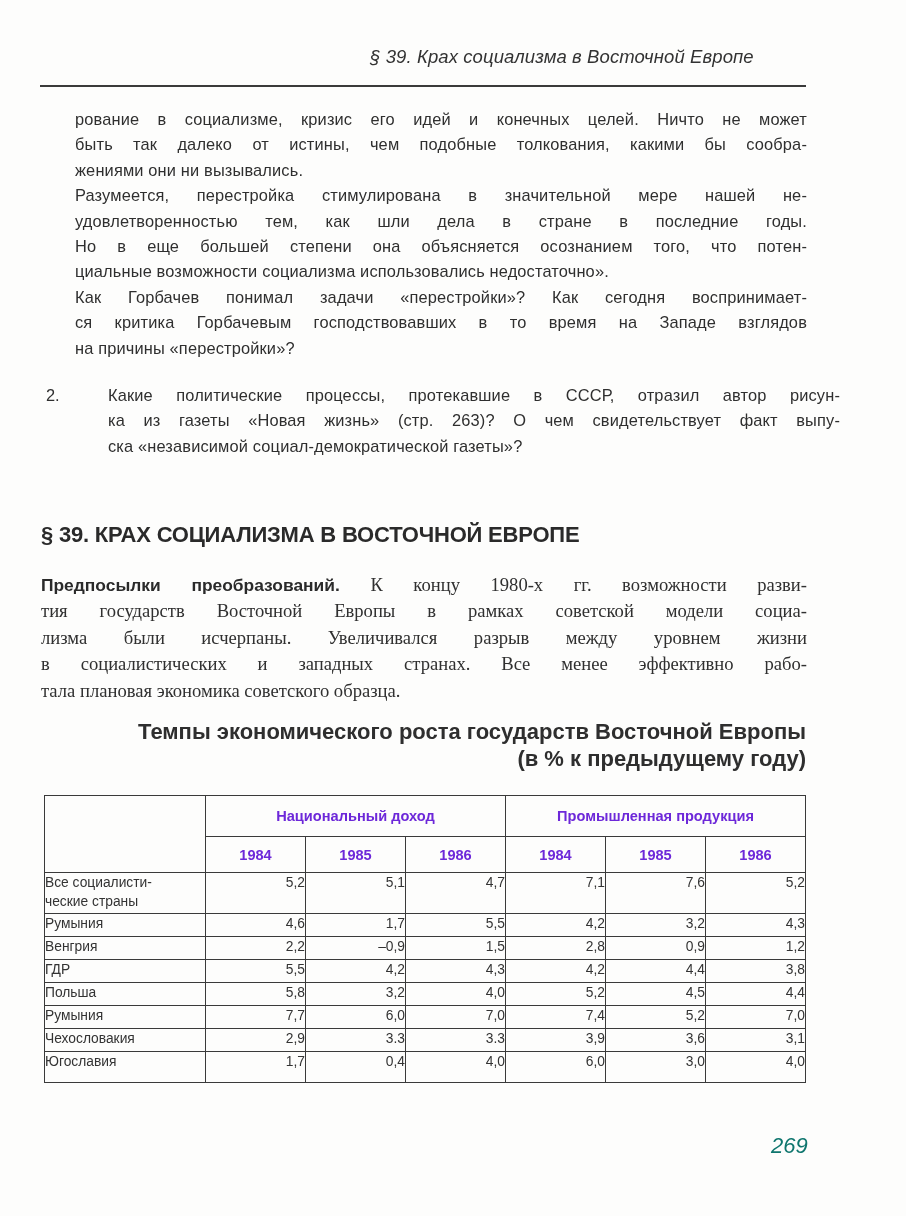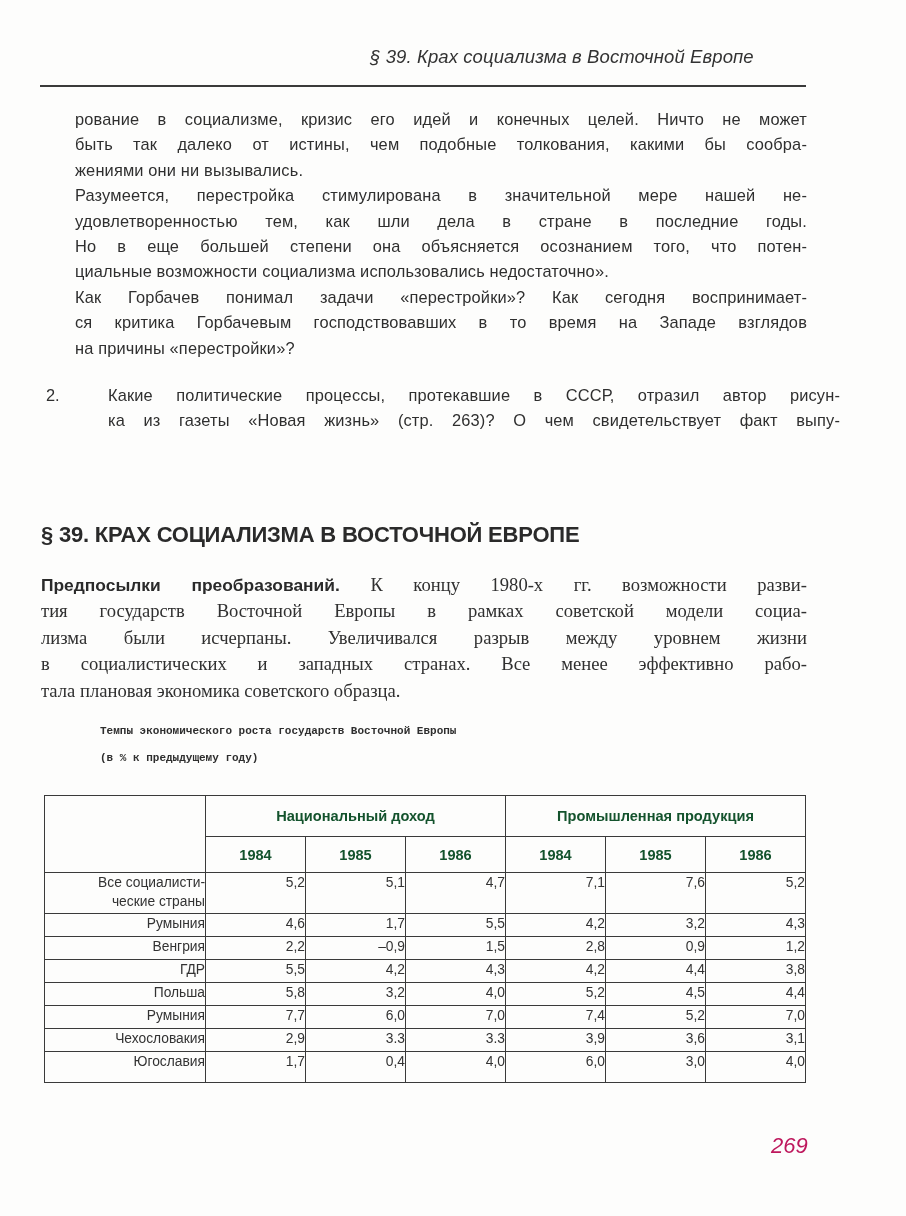--- a/index.html
+++ b/index.html
@@ -39,48 +39,48 @@
   .serif-block {
     position: absolute; left: 41px; top: 572px; width: 766px;
     font-family: "Liberation Serif", serif;
     font-size: 18.6px; line-height: 26.4px; color: #303030;
   }
   .serif-block .bold-lead {
     font-family: "Liberation Sans", sans-serif; font-weight: bold; font-size: 17.4px; color:#2a2a2a;
   }
   .table-title {
     position: absolute; left: 100px; top: 718px; width: 706px;
-    text-align: left;
-    font-family: Liberation Mono, monospace; font-weight: bold;
-    font-size: 11px; line-height: 27px; color: #2e2e2e;
+    text-align: right;
+    font-family: Liberation Sans, sans-serif; font-weight: bold;
+    font-size: 22px; line-height: 27px; color: #2e2e2e;
   }
   table.data {
     position: absolute; left: 44px; top: 795px;
     border-collapse: collapse;
     font-family: "Liberation Sans", sans-serif;
     font-size: 13.8px; color: #333;
   }
   table.data td, table.data th {
     border: 1.6px solid #3a3a3a;
     padding: 0;
   }
-  table.data th { font-weight: bold; font-size: 14.6px; color:#14532d; }
+  table.data th { font-weight: bold; font-size: 14.6px; color:#6d28d9; }
   .col-label { width: 161px; }
   .col-val { width: 100px; }
   .grp-row th { height: 40px; }
   .year-row th { height: 35px; }
-  td.label { text-align: right; padding-left: 6px; vertical-align: top; line-height: 19px; padding-top: 2px; }
+  td.label { text-align: left; padding-left: 6px; vertical-align: top; line-height: 19px; padding-top: 2px; }
   td.val { text-align: right; padding-right: 36px; vertical-align: top; padding-top: 2px; line-height: 19px; }
   tr.first td { height: 40px; }
   tr.r td { height: 22px; }
   tr.last td { height: 30px; }
   .page-number {
     position: absolute; left: 771px; top: 1133px;
     font-family: "Liberation Sans", sans-serif; font-style: italic;
-    font-size: 22px; color: #be185d;
+    font-size: 22px; color: #0f766e;
   }
 </style>
 </head>
 <body>
 
 <div class="running-head">§ 39. Крах социализма в Восточной Европе</div>
 <div class="head-rule"></div>
 
 <div class="block" style="top:107px;">
   <span class="justify">рование в социализме, кризис его идей и конечных целей. Ничто не может</span>
@@ -92,20 +92,21 @@
   <span class="line">циальные возможности социализма использовались недостаточно».</span>
   <span class="justify">Как Горбачев понимал задачи «перестройки»? Как сегодня воспринимает-</span>
   <span class="justify">ся критика Горбачевым господствовавших в то время на Западе взглядов</span>
   <span class="line">на причины «перестройки»?</span>
 </div>
 
 <div class="q2">2.</div>
 <div class="block" style="top:383px;margin-left:33px;">
   <span class="justify">Какие политические процессы, протекавшие в СССР, отразил автор рисун-</span>
   <span class="justify">ка из газеты «Новая жизнь» (стр. 263)? О чем свидетельствует факт выпу-</span>
+  <span class="line">ска «независимой социал-демократической газеты»?</span>
 </div>
 
 <div class="section-title">§ 39. КРАХ СОЦИАЛИЗМА В ВОСТОЧНОЙ ЕВРОПЕ</div>
 
 <div class="serif-block">
   <span class="justify"><span class="bold-lead">Предпосылки преобразований.</span><span> К концу 1980-х гг. возможности разви-</span></span>
   <span class="justify">тия государств Восточной Европы в рамках советской модели социа-</span>
   <span class="justify">лизма были исчерпаны. Увеличивался разрыв между уровнем жизни</span>
   <span class="justify">в социалистических и западных странах. Все менее эффективно рабо-</span>
   <span class="line">тала плановая экономика советского образца.</span>

